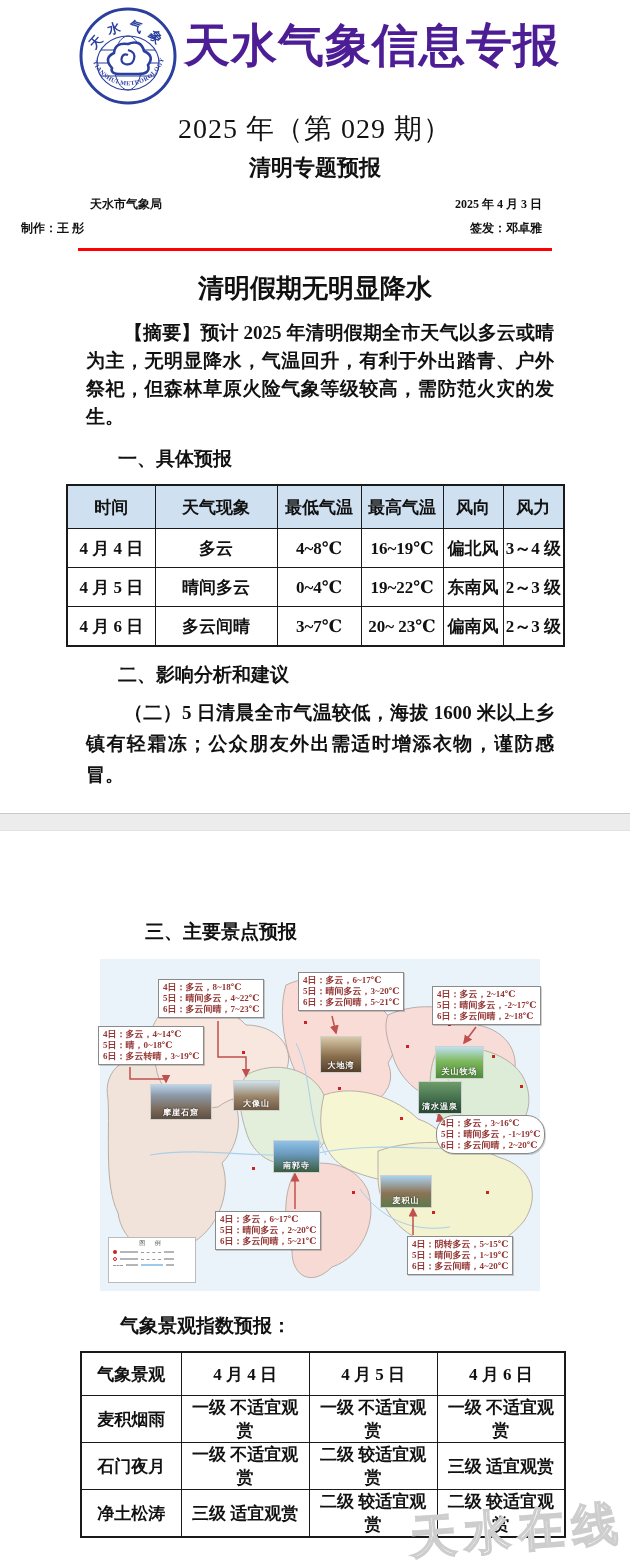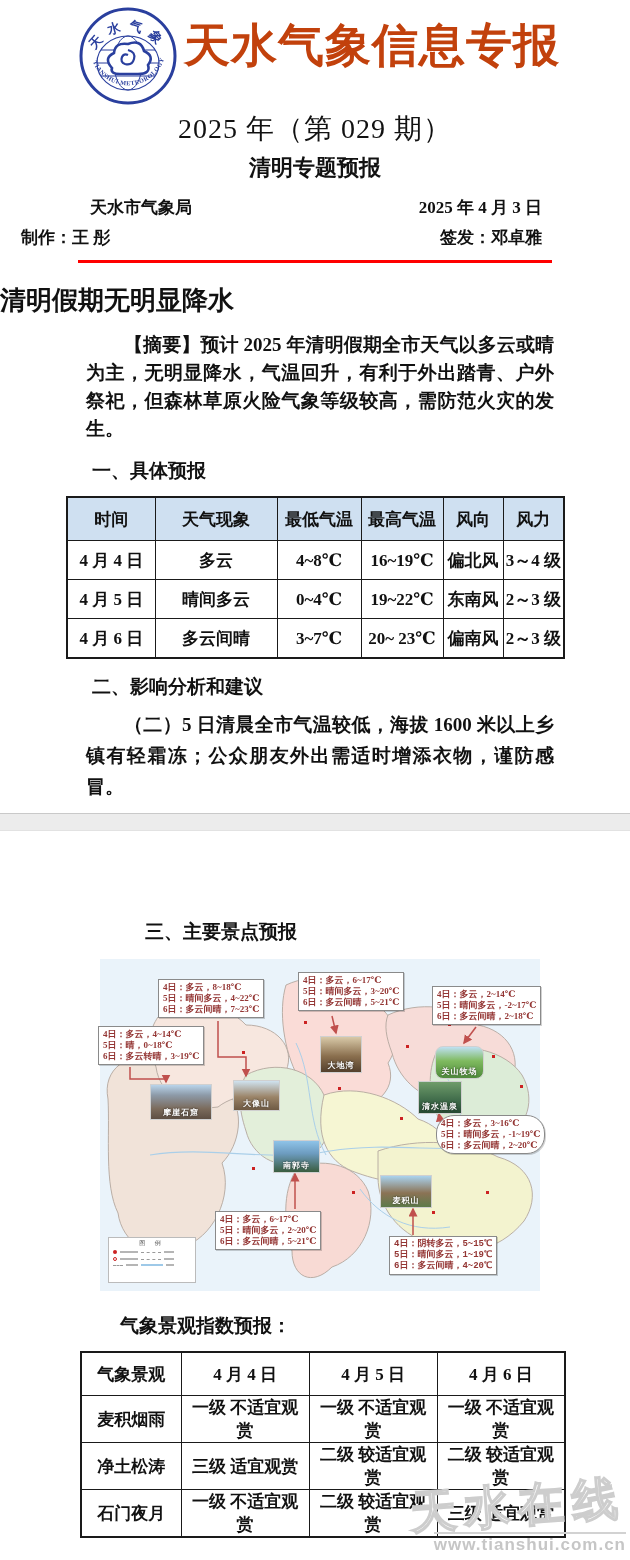--- a/index.html
+++ b/index.html
@@ -10,30 +10,30 @@
   #page2{height:730px;}
 
   
   .masthead{position:relative;height:110px;}
   .logo{position:absolute;left:76px;top:6px;width:104px;height:100px;}
   .main-title{position:absolute;left:182px;top:14px;width:380px;text-align:center;
     font-size:46px;font-weight:bold;letter-spacing:1px;line-height:64px;}
   .issue-line{text-align:center;font-size:28px;margin-top:0px;letter-spacing:1px;}
   .subtitle{text-align:center;font-size:22px;font-weight:bold;margin-top:5px;}
   .info-row{display:flex;justify-content:space-between;padding:0 88px 0 90px;
-    font-size:17px;font-weight:bold;}
+    font-size:12px;font-weight:bold;}
   .info-row.first{margin-top:13px;}
   .info-row.second{margin-top:7px;padding-left:21px;}
   .red-rule{height:3px;background:#ff0000;margin:11px 78px 0 78px;}
 
   
-  .headline{text-align:left;font-size:26px;font-weight:bold;margin-top:20px;}
+  .headline{text-align:center;font-size:26px;font-weight:bold;margin-top:20px;}
   .abstract{margin:13px 76px 0 86px;font-size:19px;font-weight:bold;line-height:28px;
     text-align:justify;text-indent:38px;}
-  .sec-title{margin:15px 0 0 92px;font-size:19px;font-weight:bold;}
+  .sec-title{margin:15px 0 0 118px;font-size:19px;font-weight:bold;}
   .body-para{margin:9px 76px 0 86px;font-size:19px;font-weight:600;line-height:31px;
     text-align:justify;text-indent:38px;}
 
   
   table.doc-table{border-collapse:collapse;table-layout:fixed;font-weight:600;text-align:center;}
   table.doc-table th,table.doc-table td{border:1.5px solid #1a1a1a;padding:0 2px;}
   table.forecast{margin:12px auto 0 66px;width:497px;font-size:17px;}
   table.forecast th{height:42px;background:#cfe0f1;}
   table.forecast td{height:38px;background:#fff;}
   table.doc-table{border:2.5px solid #1a1a1a;}
@@ -46,31 +46,31 @@
     font-size:9px;line-height:11px;font-weight:bold;color:#943634;white-space:nowrap;
     box-shadow:1px 1px 0 rgba(0,0,0,0.18);z-index:3;}
   .callout span{display:block;}
   .photo{position:absolute;display:flex;align-items:flex-end;justify-content:center;
     border:1px solid #d0d0d0;z-index:2;}
   .photo span{color:#fff;font-size:8px;font-weight:bold;line-height:9px;padding-bottom:2px;
     text-shadow:0 0 2px rgba(0,0,0,0.75);letter-spacing:1px;font-family:"Liberation Sans",sans-serif;}
   .ph-1{left:50px;top:125px;width:60px;height:34px;background:linear-gradient(180deg,#b9d4ea 0%,#8d9aa8 30%,#7b6b5c 70%,#5e4f43 100%);}
   .ph-2{left:133px;top:121px;width:45px;height:29px;background:linear-gradient(180deg,#cfe2ef 0%,#9b8468 55%,#6f5a44 100%);}
   .ph-3{left:220px;top:77px;width:40px;height:35px;background:linear-gradient(180deg,#d8c9a8 0%,#8a6f4e 55%,#54402c 100%);}
-  .ph-4{left:335px;top:87px;width:47px;height:31px;background:linear-gradient(180deg,#bfe0f2 0%,#7fba5f 45%,#4f8a3c 100%);border-radius:8px;}
+  .ph-4{left:335px;top:87px;width:47px;height:31px;background:linear-gradient(180deg,#bfe0f2 0%,#7fba5f 45%,#4f8a3c 100%);}
   .ph-5{left:318px;top:122px;width:42px;height:31px;background:linear-gradient(180deg,#6f9c6a 0%,#3f6b4a 60%,#274a33 100%);}
   .ph-6{left:173px;top:181px;width:45px;height:31px;background:linear-gradient(180deg,#8fc3e8 0%,#6d9cc0 40%,#3a5d3f 100%);}
   .ph-7{left:280px;top:216px;width:50px;height:31px;background:linear-gradient(180deg,#a9d2ee 0%,#8b7355 55%,#5d7a4a 100%);}
   .co-nw{left:58px;top:20px;}
   .co-n{left:198px;top:13px;}
   .co-ne{left:332px;top:27px;}
   .co-w{left:-2px;top:67px;}
   .co-e{left:336px;top:156px;border-radius:18px;}
   .co-s{left:115px;top:252px;}
-  .co-se{left:289px;top:277px;font-family:Liberation Mono, monospace;}
+  .co-se{left:307px;top:277px;}
   .legend{position:absolute;left:8px;top:278px;width:88px;height:46px;background:#fff;
     border:1px solid #bbbbbb;z-index:2;padding:2px 4px;box-sizing:border-box;}
   .legend-title{text-align:center;font-size:6px;letter-spacing:4px;color:#555;line-height:7px;}
   .legend-row{display:flex;align-items:center;gap:3px;margin-top:3px;}
   .lg-dot{width:4px;height:4px;border-radius:50%;background:#cc2222;}
   .lg-ring{width:4px;height:4px;border-radius:50%;border:1px solid #cc2222;box-sizing:border-box;background:#fff;}
   .lg-bar{height:2px;background:#b5b5b5;flex:0 0 auto;}
   .lg-dash{height:0;border-top:1px dashed #9a9a9a;flex:0 0 auto;}
   .lg-wave{height:2px;background:#9ec9e8;flex:0 0 auto;}
   .scenic-title{margin:22px 0 0 120px;font-size:19px;font-weight:bold;}
@@ -105,21 +105,21 @@
         <path id="arcTop" d="M15,52 A36,36 0 0 1 85,52"></path>
         <path id="arcBot" d="M13,50 A38,38 0 0 0 87,50"></path>
       </defs>
       <text font-size="13" font-weight="bold" fill="#2a3f9e" letter-spacing="7">
         <textPath href="#arcTop" startOffset="8">天水气象</textPath>
       </text>
       <text font-size="6.2" font-weight="bold" fill="#2a3f9e" letter-spacing="0.5">
         <textPath href="#arcBot" startOffset="6">TIANSHUI METEOROLOGY</textPath>
       </text>
     </svg>
-    <div class="main-title" style="color:#c2410c;">天水气象信息专报</div>
+    <div class="main-title" style="color:#4c1d95;">天水气象信息专报</div>
   </div>
 
   <div class="issue-line">2025 年（第 029 期）</div>
   <div class="subtitle">清明专题预报</div>
 
   <div class="info-row first">
     <span>天水市气象局</span>
     <span>2025 年 4 月 3 日</span>
   </div>
   <div class="info-row second">
@@ -342,31 +342,30 @@
       </tr>
     </thead>
     <tbody>
       <tr>
         <td>麦积烟雨</td>
         <td>一级  不适宜观赏</td>
         <td>一级  不适宜观赏</td>
         <td>一级  不适宜观赏</td>
       </tr>
       <tr>
+        <td>石门夜月</td>
+        <td>一级  不适宜观赏</td>
+        <td>二级  较适宜观赏</td>
+        <td>三级  适宜观赏</td>
+      </tr>
+      <tr>
         <td>净土松涛</td>
         <td>三级  适宜观赏</td>
         <td>二级  较适宜观赏</td>
         <td>二级  较适宜观赏</td>
       </tr>
-      <tr>
-        <td>石门夜月</td>
-        <td>一级  不适宜观赏</td>
-        <td>二级  较适宜观赏</td>
-        <td>三级  适宜观赏</td>
-      </tr>
     </tbody>
   </table>
 
   <div class="watermark">
     <div class="wm-text">天水在线</div><br>
-    <div class="wm-url">www.tianshui.com.cn</div>
   </div>
 </div>
 
 </body></html>

